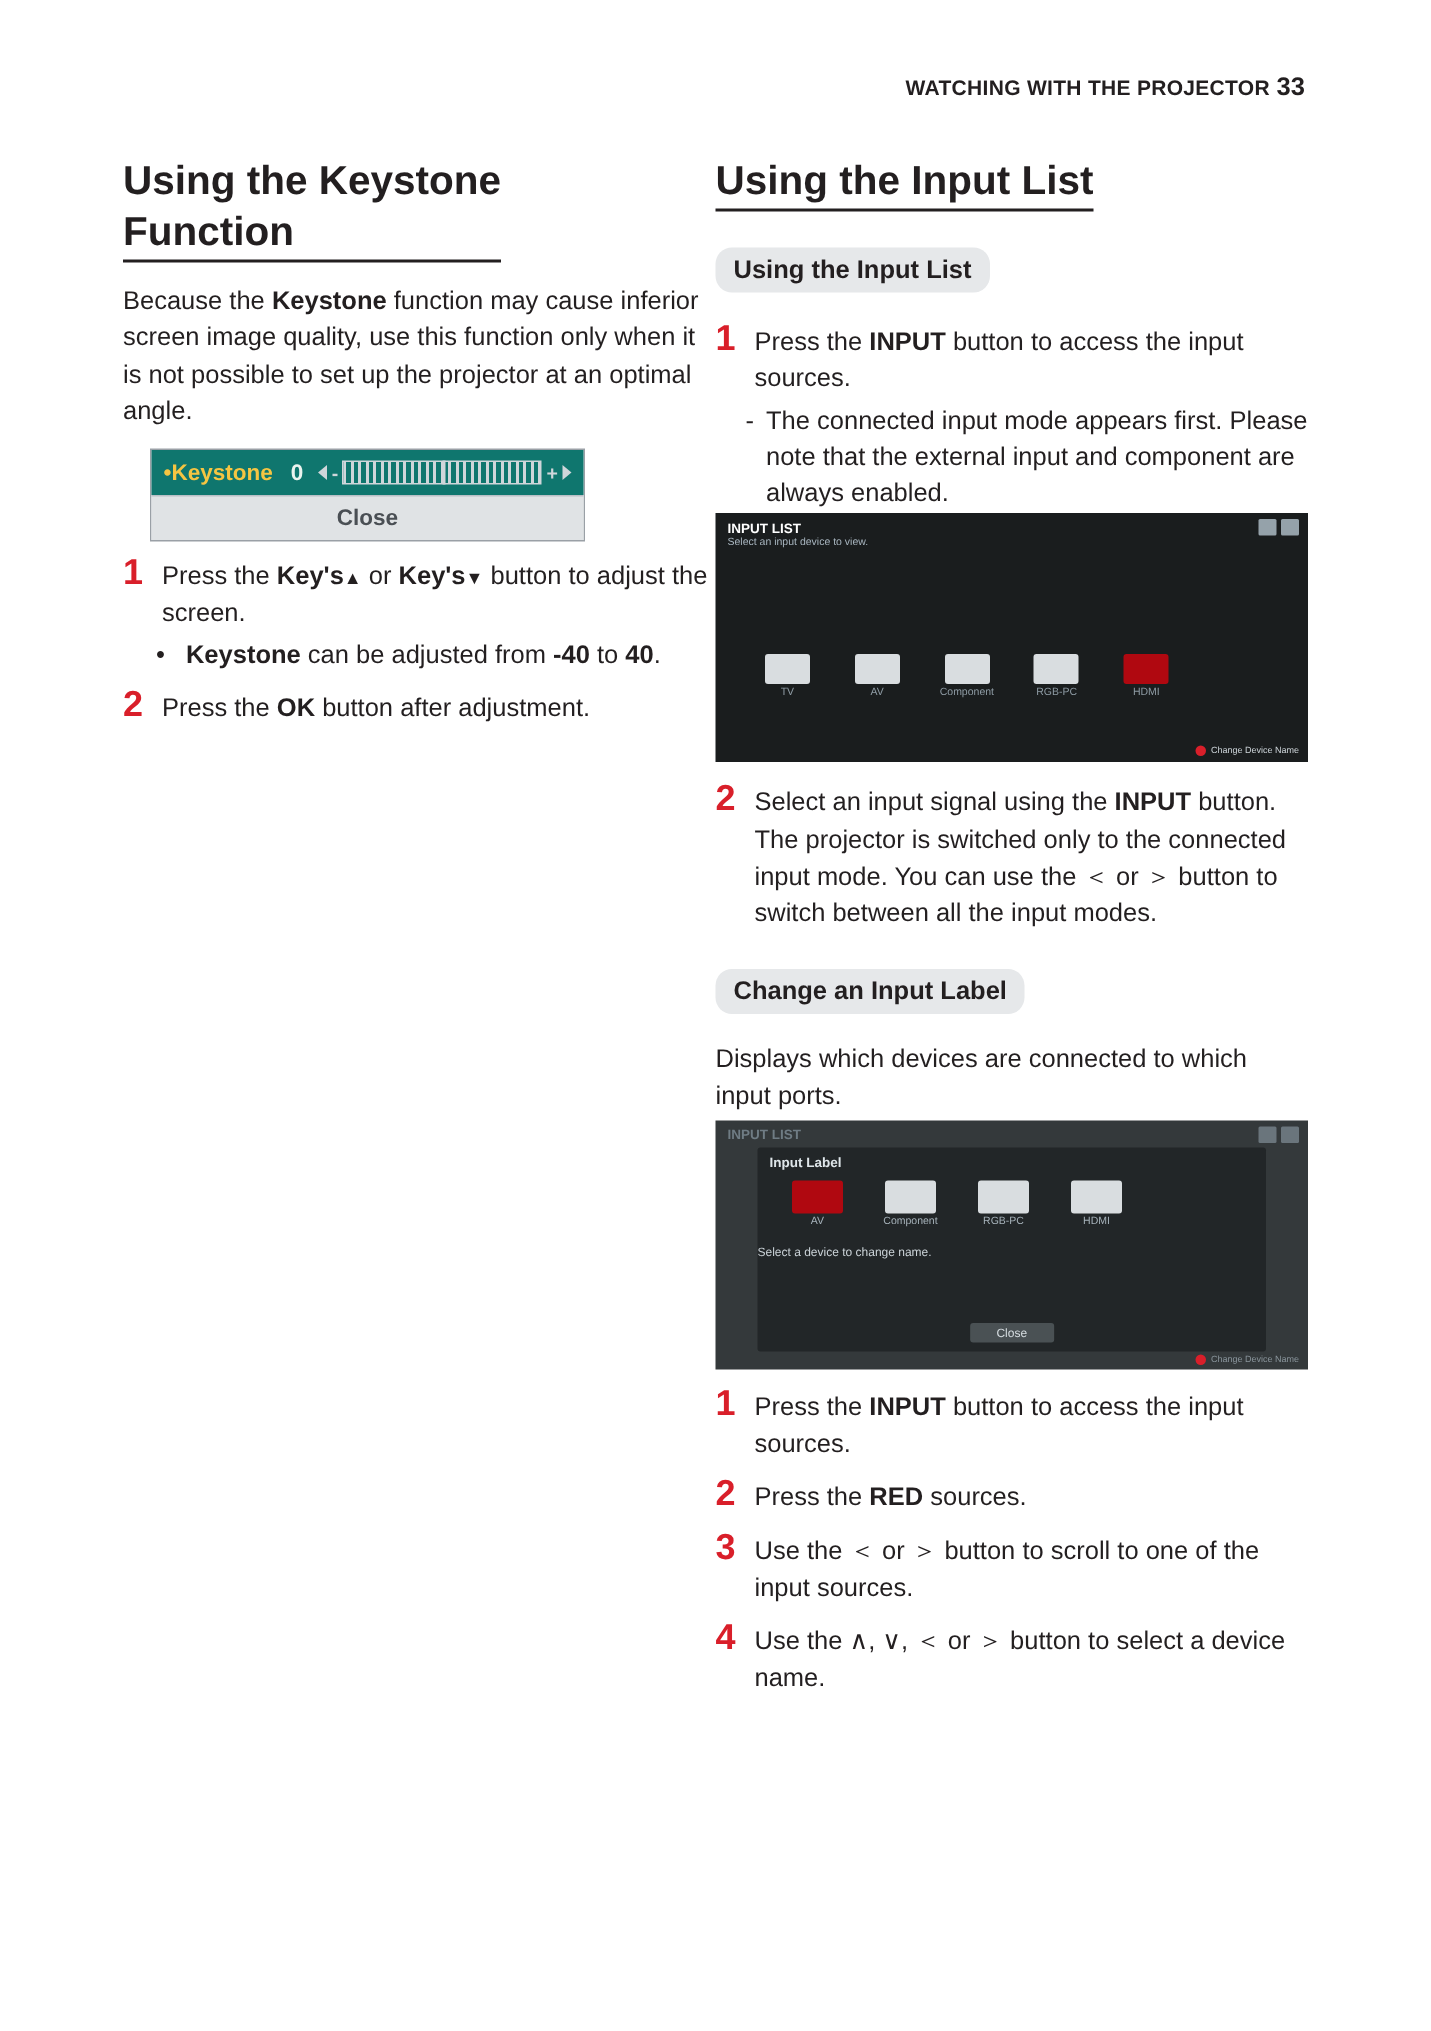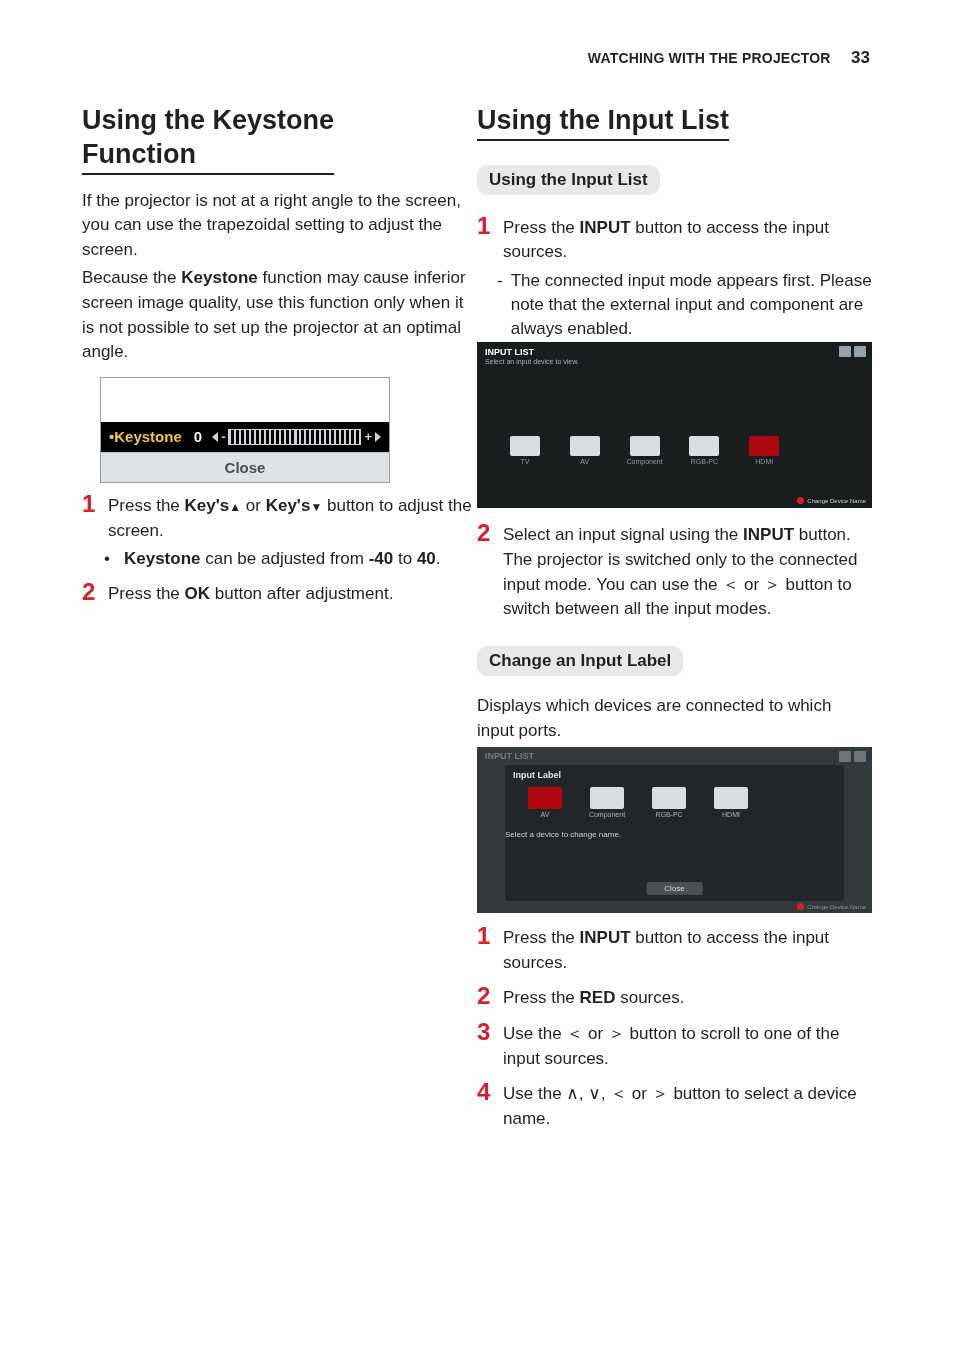--- a/index.html
+++ b/index.html
@@ -21,21 +21,20 @@
   }
   .section-header {
     font-size: 14px;
     font-weight: bold;
     letter-spacing: 0.2px;
     display: inline;
   }
   .page-number {
     font-size: 17px;
     font-weight: bold;
-    margin-left: 16px;
     display: inline;
   }
   .columns {
     display: flex;
   }
   .col {
     flex: 1;
     min-width: 0;
   }
   h2.section-title {
@@ -102,26 +101,25 @@
   }
   .bullet-dot::before { content: "•"; margin-right: 6px;}
   b { font-weight: bold; }
   
   .keystone-box {
     border: 1px solid #9aa0a6;
     width: 290px;
     margin: 12px 0 8px 18px;
   }
   .keystone-top {
-    background: #000000;
+    background: #0f766e;
     display: flex;
     align-items: center;
     padding: 6px 8px;
     gap: 10px;
-    margin-top: 44px;
   }
   .ks-label { color: #f5c542; font-weight: bold; font-size: 15px; }
   .ks-val { color: #eaf3ee; font-weight: bold; font-size: 15px; margin-left: 2px; }
   .ks-slider {
     flex: 1;
     height: 18px;
     display: flex;
     align-items: center;
     gap: 3px;
   }
@@ -219,21 +217,20 @@
   </div>
 
   <div class="columns">
 
     <div class="col">
       <h2 class="section-title two-line">
         <span>Using the Keystone</span><br>
         <span>Function</span>
       </h2>
 
-      <p class="body">If the projector is not at a right angle to the screen, you can use the trapezoidal setting to adjust the screen.</p>
       <p class="body">
         <span>Because the </span><b>Keystone</b><span> function may cause inferior screen image quality, use this function only when it is not possible to set up the projector at an optimal angle.</span>
       </p>
 
       
       <div class="keystone-box">
         <div class="keystone-top">
           <span class="ks-label">•Keystone</span>
           <span class="ks-val">0</span>
           <div class="ks-slider">

